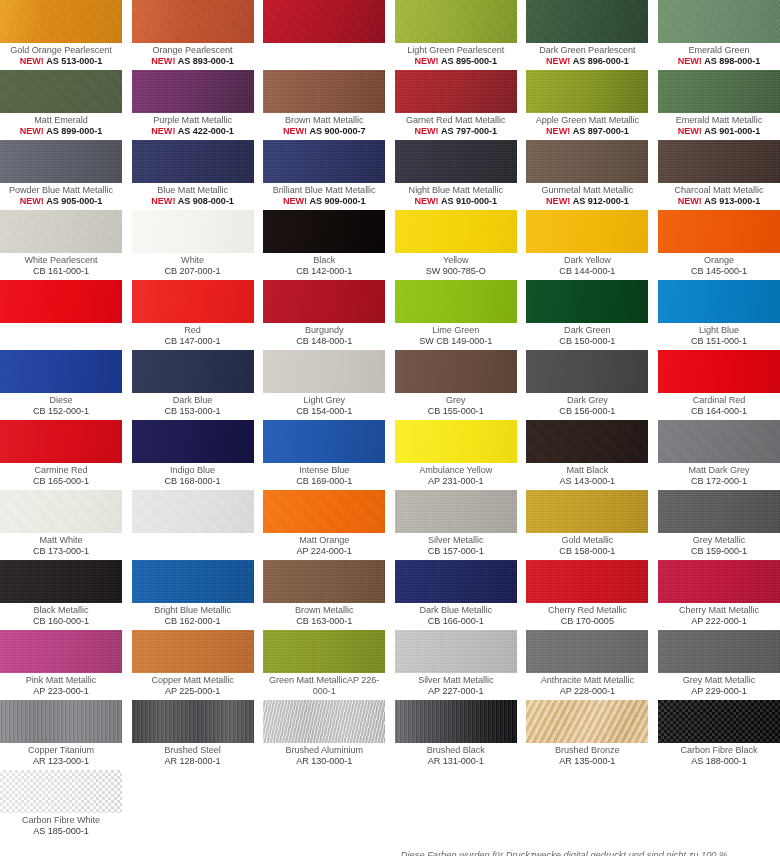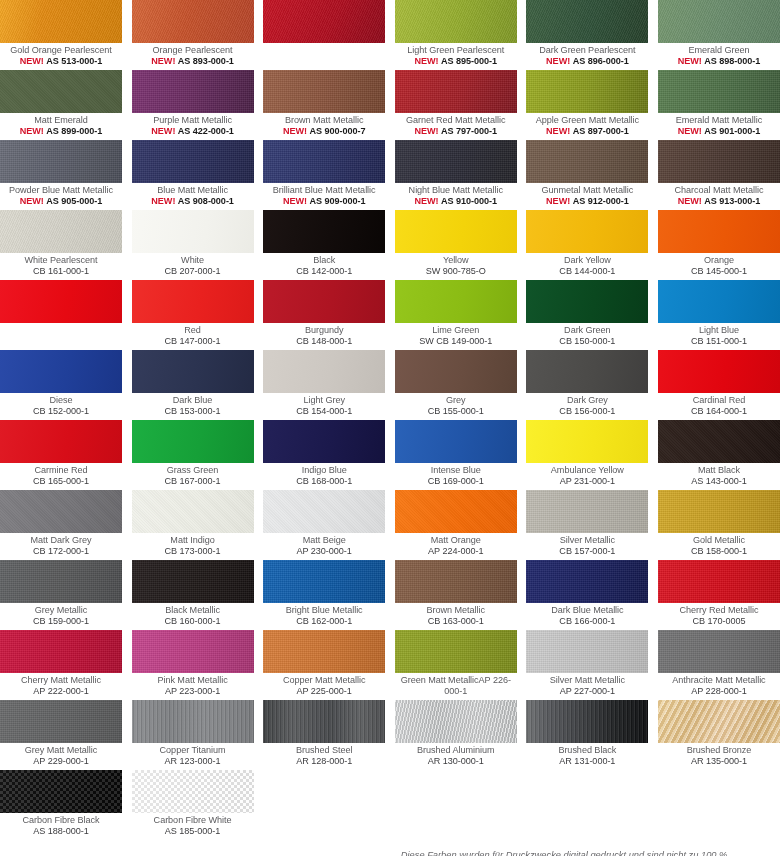--- a/index.html
+++ b/index.html
@@ -379,29 +379,20 @@
     <div class="cell">
       <div class="swatch" style="background: linear-gradient(100deg, rgb(224, 26, 36) 0%, rgb(215, 13, 24) 55%, rgb(199, 10, 20) 100%);">
         <div class="tex" style="background-image: none; opacity: 0;"></div>
       </div>
       <div class="caption">
         <span class="cname">Carmine Red</span>
         <span class="ccode"><span>CB 165-000-1</span></span>
       </div>
     </div>
     <div class="cell">
-      <div class="swatch" style="background: linear-gradient(100deg, rgb(28, 174, 65) 0%, rgb(22, 160, 56) 55%, rgb(17, 144, 48) 100%);">
-        <div class="tex" style="background-image: none; opacity: 0;"></div>
-      </div>
-      <div class="caption">
-        <span class="cname">Grass Green</span>
-        <span class="ccode"><span>CB 167-000-1</span></span>
-      </div>
-    </div>
-    <div class="cell">
       <div class="swatch" style="background: linear-gradient(100deg, rgb(35, 33, 88) 0%, rgb(27, 25, 76) 55%, rgb(20, 18, 62) 100%);">
         <div class="tex" style="background-image: none; opacity: 0;"></div>
       </div>
       <div class="caption">
         <span class="cname">Indigo Blue</span>
         <span class="ccode"><span>CB 168-000-1</span></span>
       </div>
     </div>
     <div class="cell">
       <div class="swatch" style="background: linear-gradient(100deg, rgb(42, 98, 184) 0%, rgb(33, 85, 168) 55%, rgb(27, 74, 150) 100%);">
@@ -437,31 +428,27 @@
       <div class="caption">
         <span class="cname">Matt Dark Grey</span>
         <span class="ccode"><span>CB 172-000-1</span></span>
       </div>
     </div>
     <div class="cell">
       <div class="swatch" style="background: linear-gradient(100deg, rgb(241, 242, 235) 0%, rgb(236, 237, 229) 55%, rgb(228, 229, 221) 100%);">
         <div class="tex" style="background-image: repeating-linear-gradient(45deg, rgba(255, 255, 255, 0.03) 0px, rgba(255, 255, 255, 0.03) 1px, rgba(0, 0, 0, 0.03) 1px, rgba(0, 0, 0, 0.03) 2px); opacity: 1;"></div>
       </div>
       <div class="caption">
-        <span class="cname">Matt Indigo</span>
+        <span class="cname">Matt White</span>
         <span class="ccode"><span>CB 173-000-1</span></span>
       </div>
     </div>
     <div class="cell">
       <div class="swatch" style="background: linear-gradient(100deg, rgb(233, 234, 235) 0%, rgb(227, 228, 229) 55%, rgb(218, 219, 220) 100%);">
         <div class="tex" style="background-image: repeating-linear-gradient(45deg, rgba(255, 255, 255, 0.03) 0px, rgba(255, 255, 255, 0.03) 1px, rgba(0, 0, 0, 0.03) 1px, rgba(0, 0, 0, 0.03) 2px); opacity: 1;"></div>
-      </div>
-      <div class="caption">
-        <span class="cname">Matt Beige</span>
-        <span class="ccode"><span>AP 230-000-1</span></span>
       </div>
     </div>
     <div class="cell">
       <div class="swatch" style="background: linear-gradient(100deg, rgb(248, 122, 23) 0%, rgb(243, 108, 10) 55%, rgb(233, 99, 5) 100%);">
         <div class="tex" style="background-image: repeating-linear-gradient(45deg, rgba(255, 255, 255, 0.03) 0px, rgba(255, 255, 255, 0.03) 1px, rgba(0, 0, 0, 0.03) 1px, rgba(0, 0, 0, 0.03) 2px); opacity: 1;"></div>
       </div>
       <div class="caption">
         <span class="cname">Matt Orange</span>
         <span class="ccode"><span>AP 224-000-1</span></span>
       </div>

